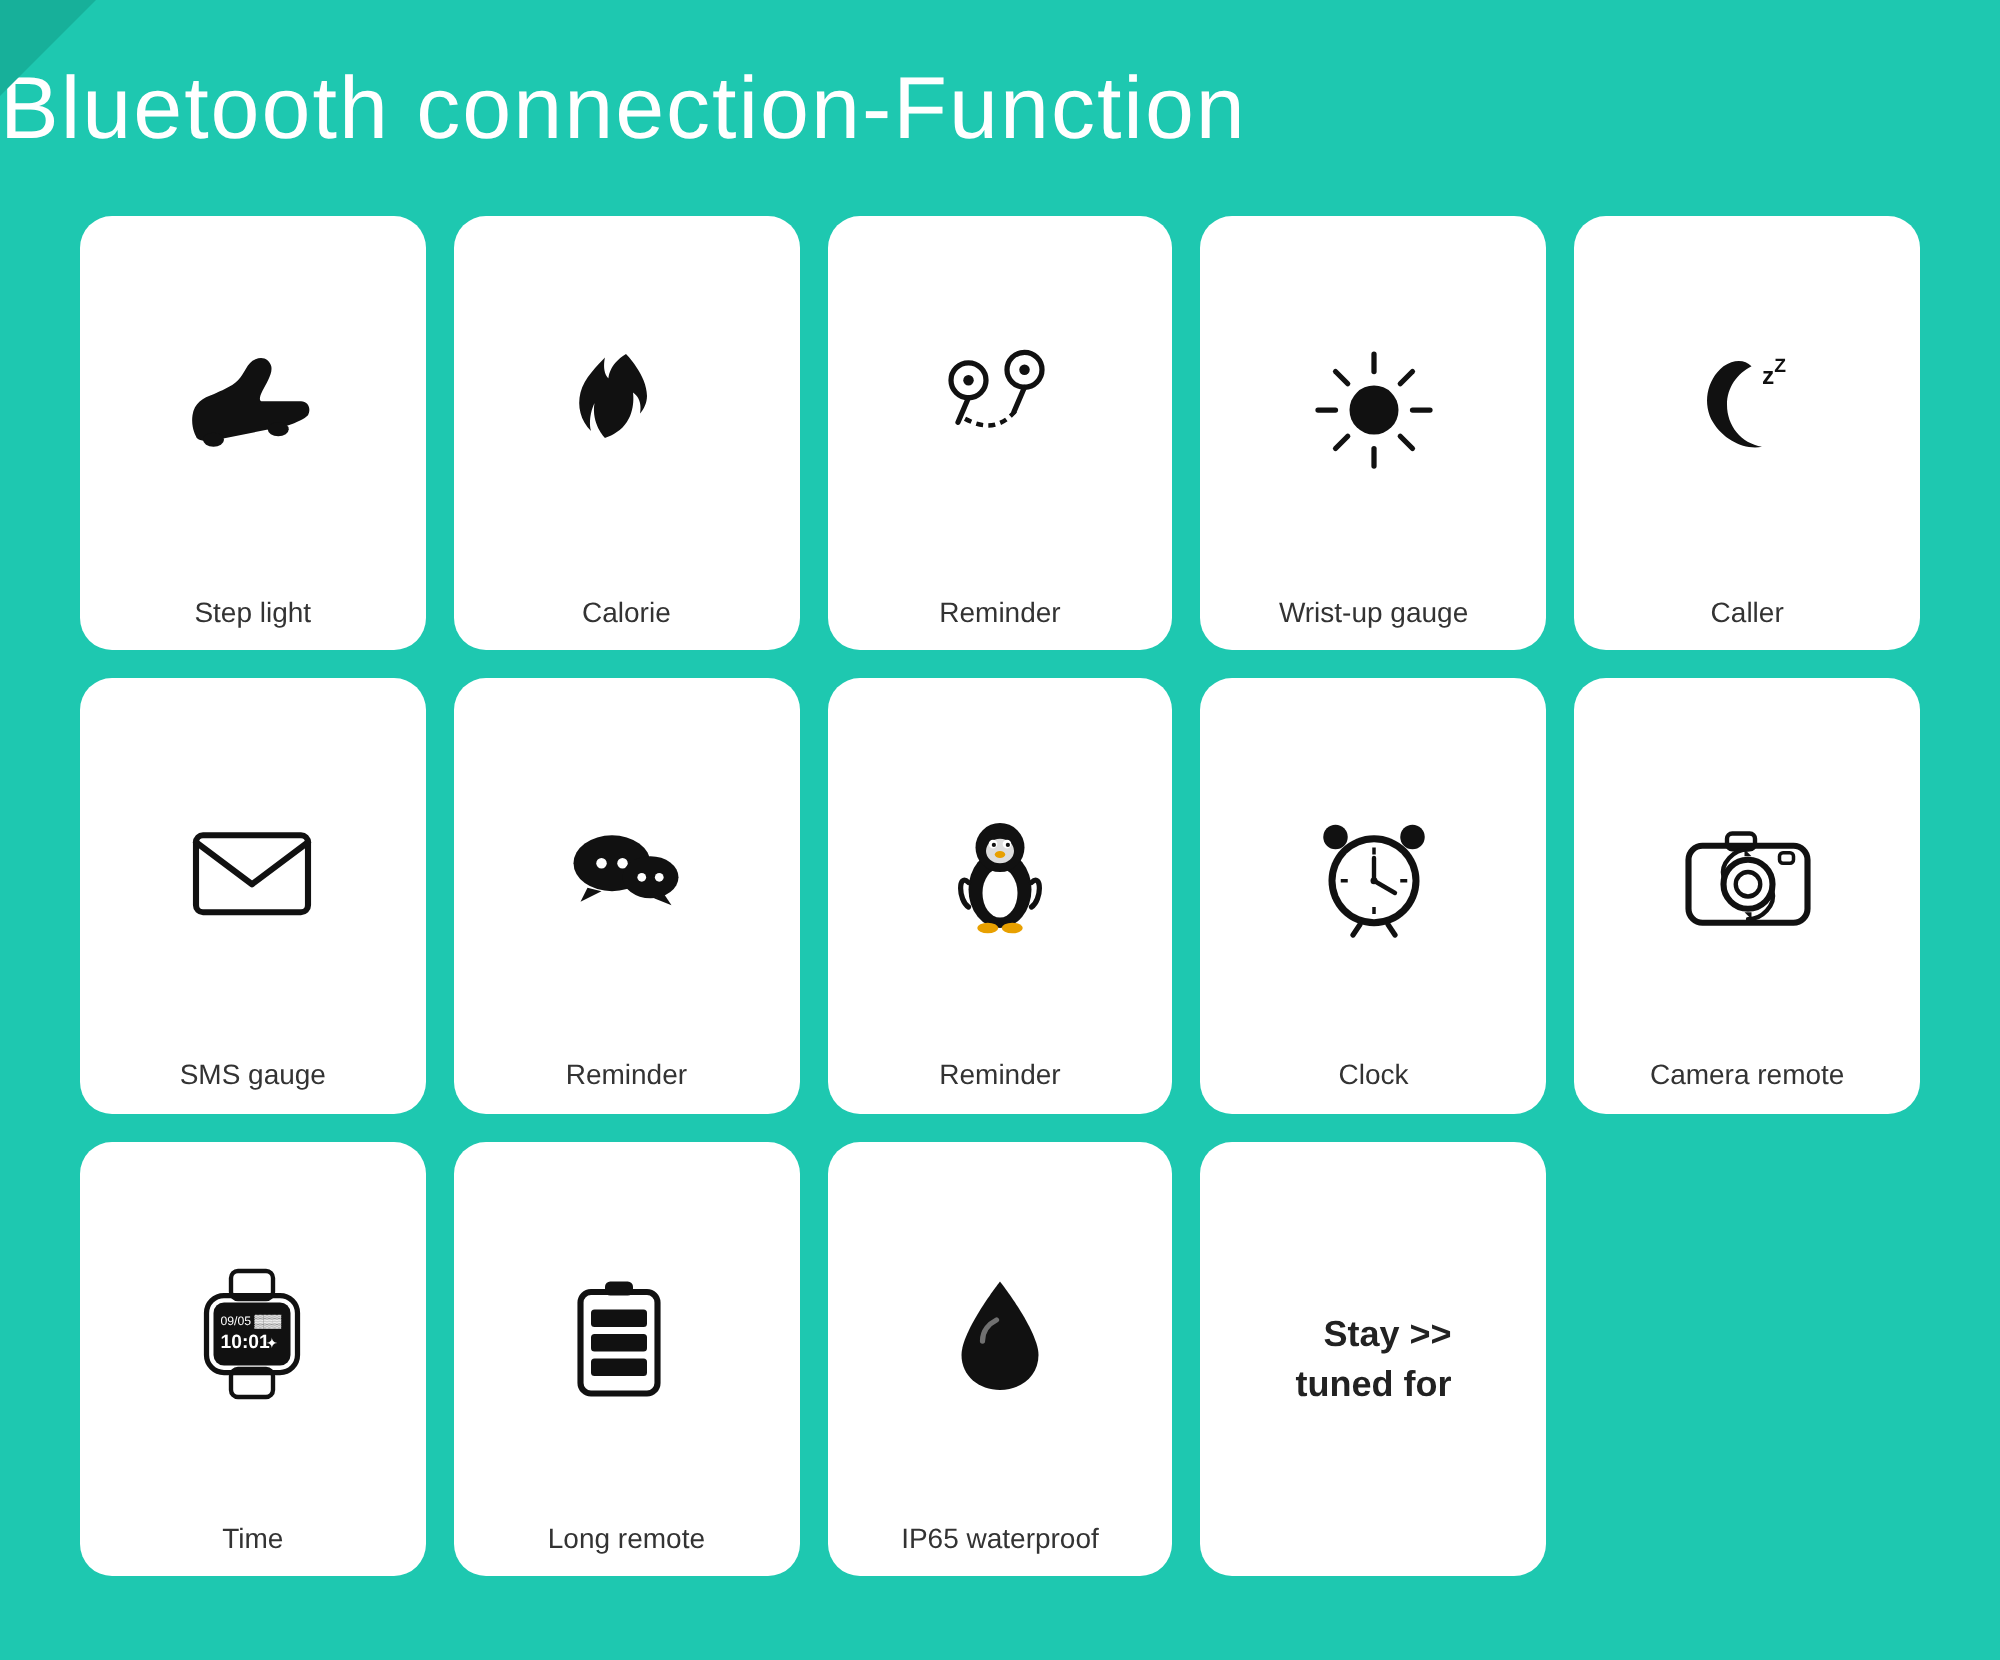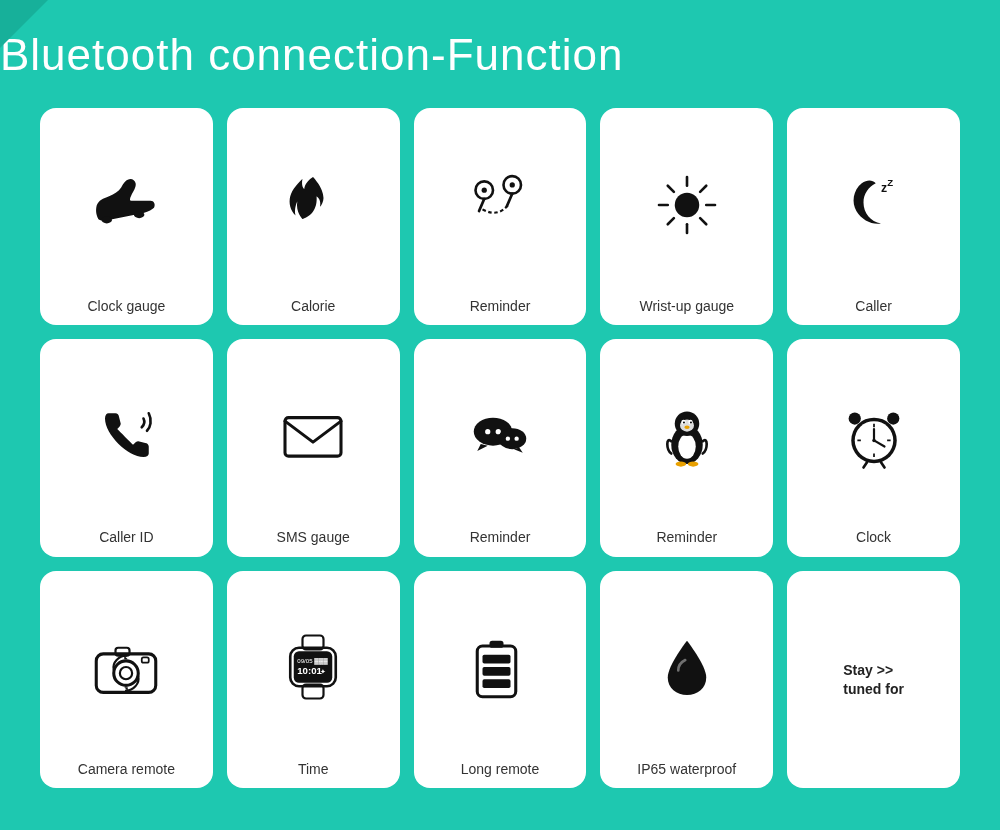--- a/index.html
+++ b/index.html
@@ -67,45 +67,45 @@
       font-weight: 400;
     }
 
     
     .icon-svg {
       width: 70px;
       height: 70px;
     }
 
     .stay-tuned-text {
-      font-size: 14px;
+      font-size: 18px;
       font-weight: bold;
       color: #222;
-      text-align: left;
+      text-align: right;
       line-height: 1.4;
     }
   </style>
 </head>
 <body>
 
 <div class="corner-accent"></div>
 
 <h1 class="page-title">Bluetooth connection-Function</h1>
 
 <div class="grid">
 
   <div class="card">
     <div class="card-icon">
       <svg class="icon-svg" viewBox="0 0 80 70" fill="none" xmlns="http://www.w3.org/2000/svg">
         <path d="M8 50 C8 50 5 45 6 38 C7 31 12 28 18 26 C22 24 28 22 32 18 C36 14 37 8 42 6 C46 4 50 6 51 10 C52 14 48 20 46 24 C44 28 44 30 46 30 L68 30 C72 30 74 34 72 38 C70 40 66 42 60 44 L20 52 C14 54 8 52 8 50 Z" fill="#111"></path>
         <ellipse cx="18" cy="52" rx="6" ry="4" fill="#111"></ellipse>
         <ellipse cx="55" cy="46" rx="6" ry="4" fill="#111"></ellipse>
       </svg>
     </div>
-    <span class="card-label">Clock gauge</span>
+    <span class="card-label">Step light</span>
   </div>
 
   <div class="card">
     <div class="card-icon">
       <svg class="icon-svg" viewBox="0 0 80 80" fill="none" xmlns="http://www.w3.org/2000/svg">
         <path d="M40 8 C40 8 52 20 52 32 C52 36 50 40 48 42 C48 42 50 34 44 30 C44 30 46 42 38 50 C34 54 28 56 28 56 C28 56 20 48 22 36 C22 36 18 44 20 52 C14 46 12 38 14 30 C16 22 24 14 28 10 C28 10 26 18 30 22 C30 22 30 14 40 8 Z" fill="#111"></path>
       </svg>
     </div>
     <span class="card-label">Calorie</span>
   </div>
@@ -151,32 +151,20 @@
 
         <path d="M42 10 C34 14 28 22 28 32 C28 44 36 54 48 56 C38 58 26 52 20 42 C14 32 16 18 26 10 C32 6 38 6 42 10 Z" fill="#111"></path>
 
         <text x="48" y="20" font-size="14" font-weight="bold" fill="#111" font-family="Arial">z</text>
         <text x="55" y="13" font-size="11" font-weight="bold" fill="#111" font-family="Arial">Z</text>
       </svg>
     </div>
     <span class="card-label">Caller</span>
   </div>
 
-  <div class="card">
-    <div class="card-icon">
-      <svg class="icon-svg" viewBox="0 0 80 80" fill="none" xmlns="http://www.w3.org/2000/svg">
-
-        <path d="M20 14 C18 14 16 16 16 20 C16 38 42 64 60 64 C64 64 66 62 66 60 L66 52 C66 50 64 48 62 48 L54 46 C52 46 50 48 48 50 C44 46 34 36 30 32 C32 30 34 28 34 26 L32 18 C32 16 30 14 28 14 Z" fill="#111"></path>
-
-        <path d="M58 30 C60 28 62 24 60 20" stroke="#111" stroke-width="3" fill="none" stroke-linecap="round"></path>
-        <path d="M64 34 C68 30 70 22 66 14" stroke="#111" stroke-width="3" fill="none" stroke-linecap="round"></path>
-      </svg>
-    </div>
-    <span class="card-label">Caller ID</span>
-  </div>
 
   <div class="card">
     <div class="card-icon">
       <svg class="icon-svg" viewBox="0 0 80 70" fill="none" xmlns="http://www.w3.org/2000/svg">
         <rect x="8" y="14" width="64" height="44" rx="4" stroke="#111" stroke-width="3.5" fill="none"></rect>
         <path d="M8 18 L40 42 L72 18" stroke="#111" stroke-width="3.5" fill="none" stroke-linecap="round" stroke-linejoin="round"></path>
       </svg>
     </div>
     <span class="card-label">SMS gauge</span>
   </div>

